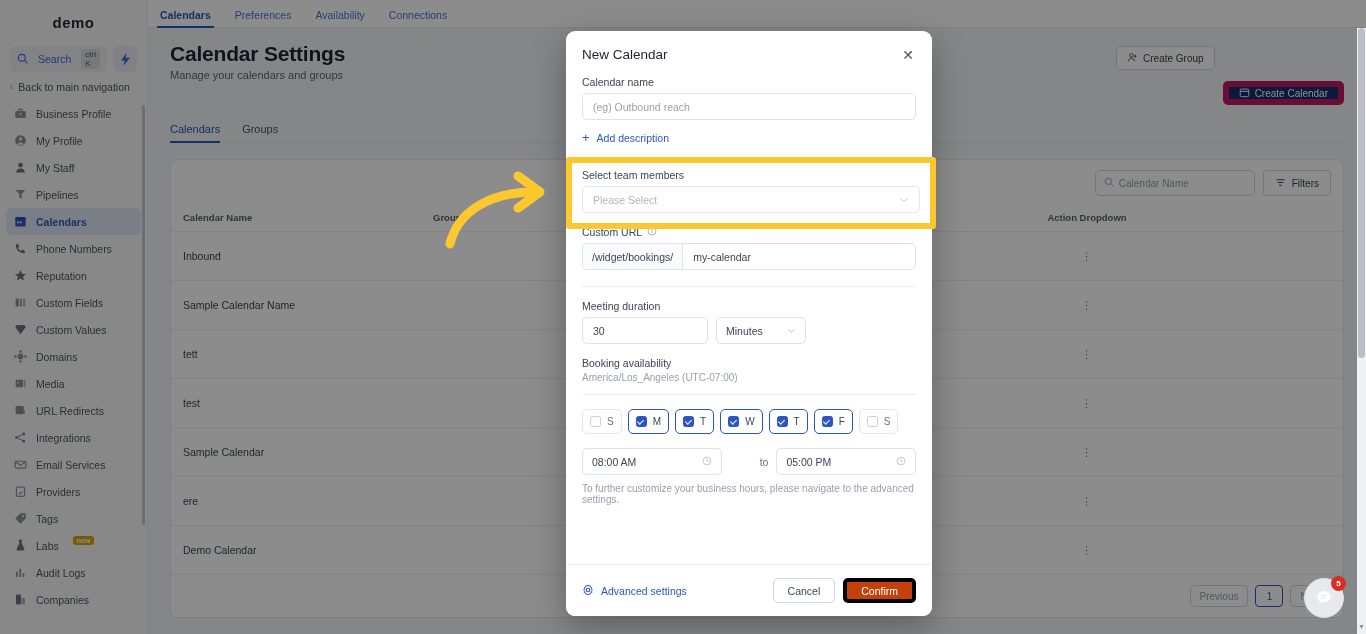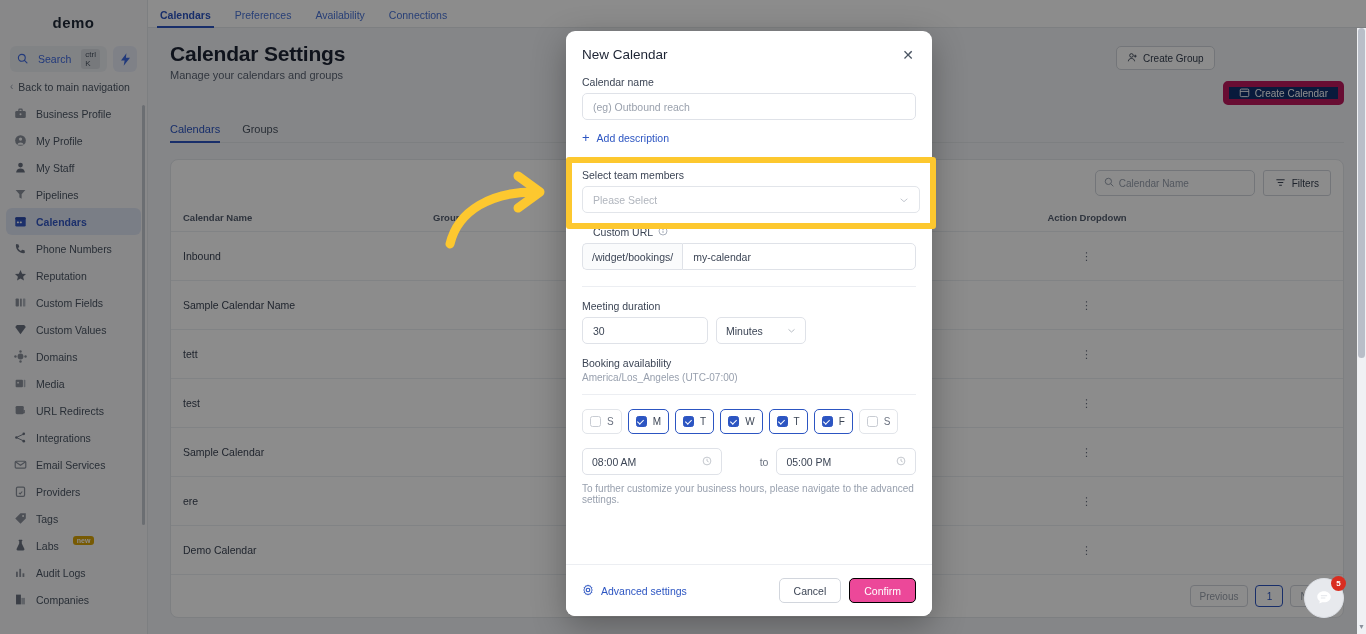--- a/index.html
+++ b/index.html
@@ -172,21 +172,21 @@
     position: absolute; left: 566px; top: 31px; width: 366px; height: 585px;
     background: #ffffff; border-radius: 9px; z-index: 50;
     box-shadow: 0 10px 34px rgba(0,0,0,.30);
     overflow: hidden;
   }
   .modal-inner { padding: 16px 16px 0 16px; }
   .modal-head { display: flex; align-items: flex-start; justify-content: space-between; }
   .modal-title { font-size: 13.5px; color: #1c2333; font-weight: 500; }
   .close-x { font-size: 14px; color: #4b5563; line-height: 1; padding: 1px 2px; }
   .flabel { font-size: 10.5px; color: #3c4555; margin-top: 13px; margin-bottom: 5px; }
-  .flabel.inline { display: flex; align-items: center; gap: 5px; margin-left: 11px; }
+  .flabel.inline { display: flex; align-items: center; gap: 5px; }
   .finput {
     width: 100%; height: 27px; border: 1px solid #dfe2e8; border-radius: 5px;
     display: flex; align-items: center; padding: 0 10px;
     font-size: 10.5px; color: #9aa1ad; background: #fff;
   }
   .add-desc {
     display: flex; align-items: center; gap: 7px; margin-top: 11px;
     font-size: 10.5px; color: #2c55c2; font-weight: 500;
   }
   .plus { font-size: 13px; line-height: 1; color: #2c55c2; }
@@ -254,21 +254,21 @@
   .adv {
     display: flex; align-items: center; gap: 7px;
     font-size: 10.5px; color: #2c55c2; font-weight: 500;
   }
   .foot-btns { display: flex; gap: 8px; }
   .mbtn {
     height: 25px; padding: 0 14px; border-radius: 5px; font-size: 10.5px;
     display: inline-flex; align-items: center; justify-content: center;
   }
   .mbtn-cancel { border: 1px solid #d2d6dd; color: #3c4555; background: #fff; }
-  .mbtn-confirm { background: #ec4899; color: #fff; border: 1px solid #000000; }
+  .mbtn-confirm { background: #c2410c; color: #fff; border: 4px solid #000000; }
 </style>
 </head>
 <body>
 
 <div id="root">
 
   <div class="app-layer">
 
     <aside class="sidebar">
       <div class="brand">

